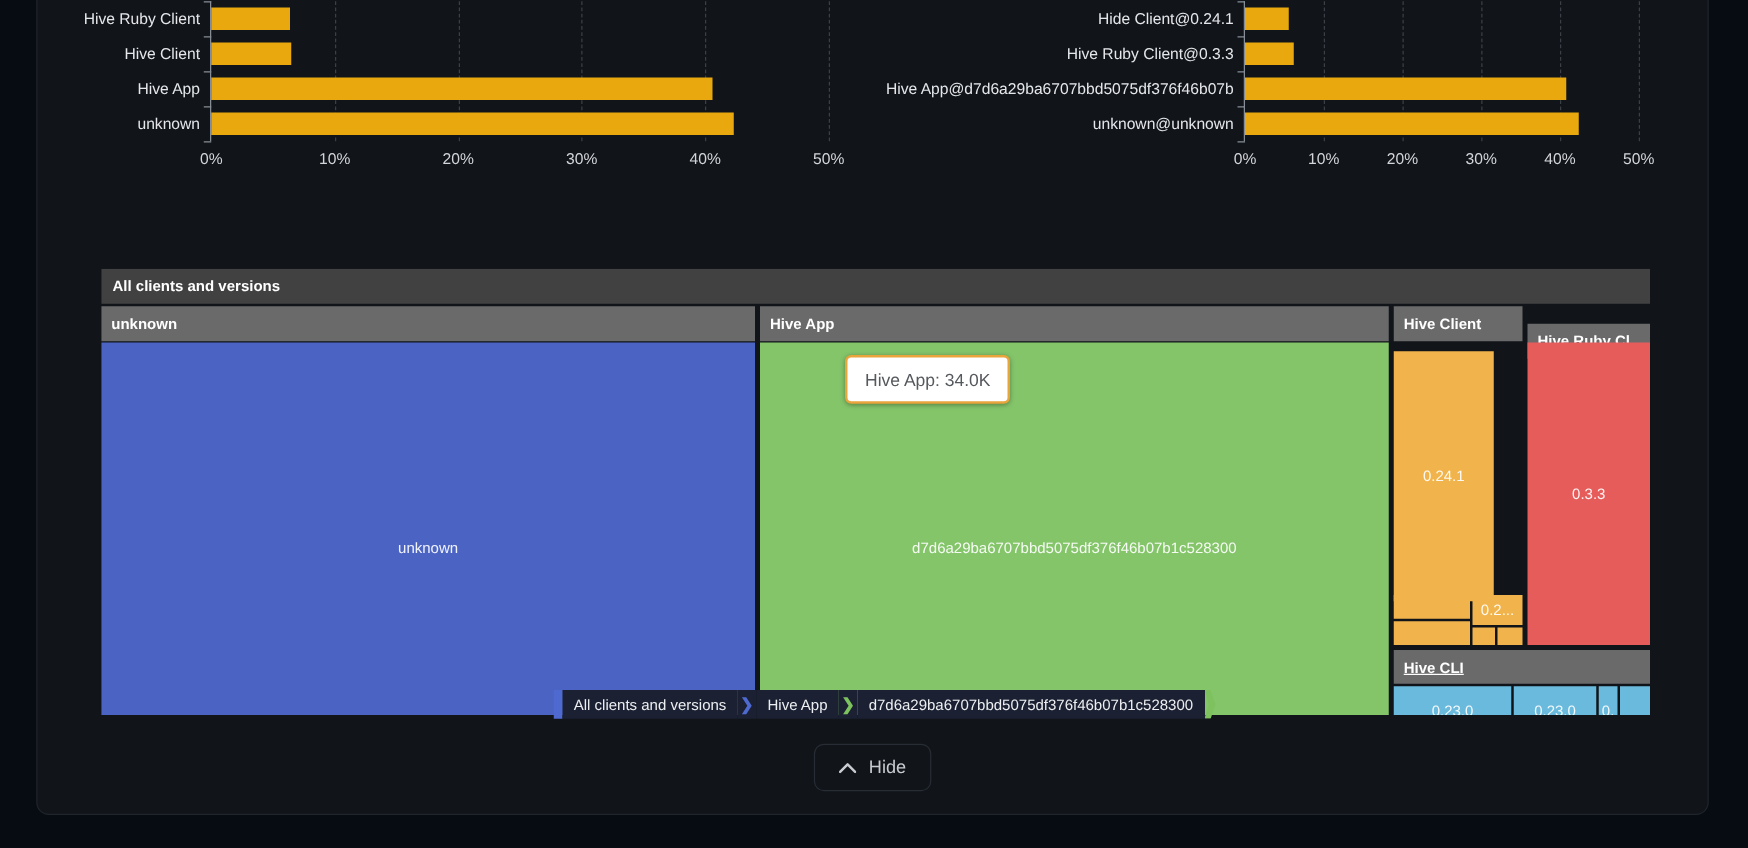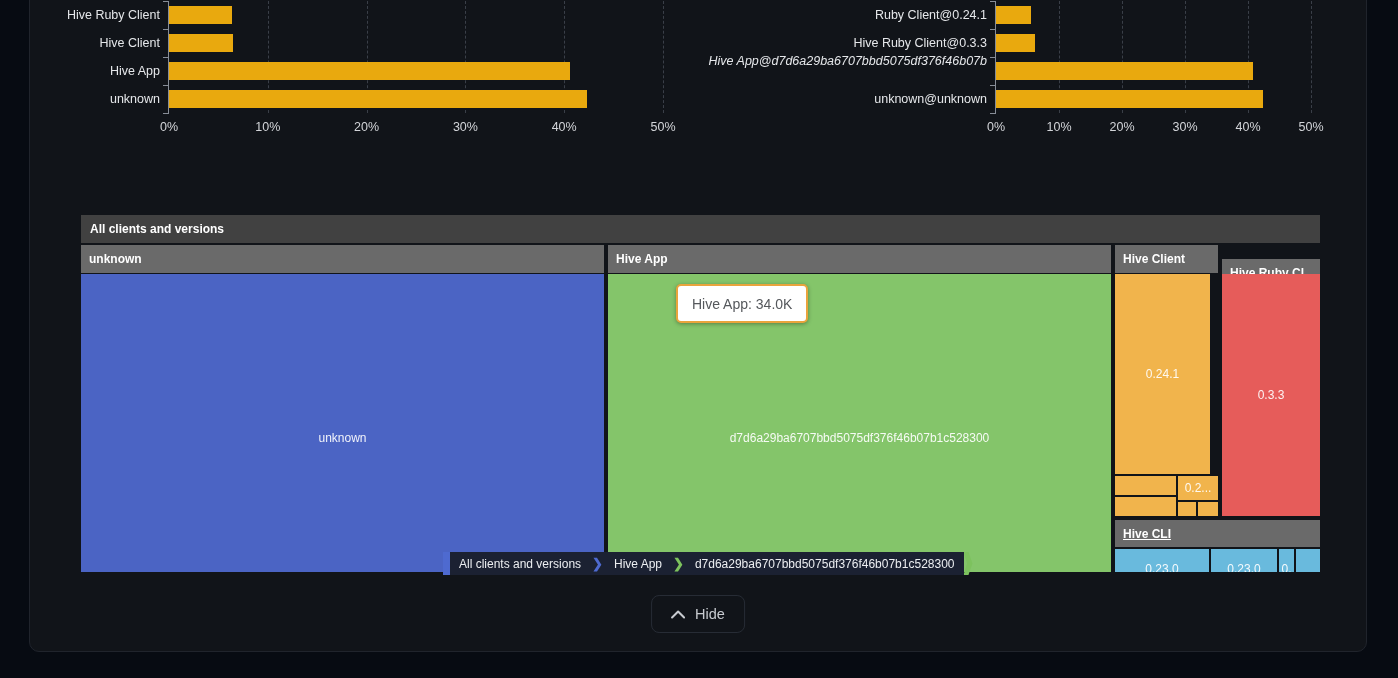--- a/index.html
+++ b/index.html
@@ -103,40 +103,40 @@
         <div class="gridline" style="left: 80%;"></div>
         <div class="tick-label" style="left: 80%;">40%</div>
         <div class="gridline" style="left: 100%;"></div>
         <div class="tick-label" style="left: 100%;">50%</div>
         <div class="cat-tick" style="top: 0px;"></div>
         <div class="cat-tick" style="top: 28px;"></div>
         <div class="cat-tick" style="top: 56px;"></div>
         <div class="cat-tick" style="top: 84px;"></div>
         <div class="cat-tick" style="top: 112px;"></div>
         <div class="bar" style="top: 5px; width: 11%;"></div>
-        <div class="cat-label" style="top: 5px;">Ruby Client@0.24.1</div>
+        <div class="cat-label" style="top: 5px;">Hide Client@0.24.1</div>
         <div class="bar" style="top: 33px; width: 12.4%;"></div>
         <div class="cat-label" style="top: 33px; text-align: center;">Hive Ruby Client@0.3.3</div>
         <div class="bar" style="top: 61px; width: 81.6%;"></div>
-        <div class="cat-label" style="top: 51px; font-style: italic;">Hive App@d7d6a29ba6707bbd5075df376f46b07b</div>
+        <div class="cat-label" style="top: 61px;">Hive App@d7d6a29ba6707bbd5075df376f46b07b</div>
         <div class="bar" style="top: 89px; width: 84.8%;"></div>
         <div class="cat-label" style="top: 89px;">unknown@unknown</div>
       </div>
 
     <div class="treemap">
       <div class="tm-abs tm-root-header">All clients and versions</div>
 
       <div class="tm-abs tm-header" style="left:0;top:30px;width:523px;height:28px;">unknown</div>
       <div class="tm-abs tm-cell c-blue" style="left:0;top:59px;width:523px;height:328px;">unknown</div>
 
       <div class="tm-abs tm-header" style="left:527px;top:30px;width:503px;height:28px;">Hive App</div>
       <div class="tm-abs tm-cell c-green" style="left:527px;top:59px;width:503px;height:328px;">d7d6a29ba6707bbd5075df376f46b07b1c528300</div>
 
       <div class="tm-abs tm-header" style="left:1034px;top:30px;width:103px;height:28px;">Hive Client</div>
-      <div class="tm-abs tm-cell c-amber" style="left:1034px;top:59px;width:95px;height:200px;">0.24.1</div>
+      <div class="tm-abs tm-cell c-amber" style="left:1034px;top:66px;width:80px;height:200px;">0.24.1</div>
       <div class="tm-abs tm-cell c-amber" style="left:1034px;top:261px;width:61px;height:19px;"></div>
       <div class="tm-abs tm-cell c-amber" style="left:1097px;top:261px;width:40px;height:24px;text-align:center;">0.2...</div>
       <div class="tm-abs tm-cell c-amber" style="left:1034px;top:282px;width:61px;height:19px;"></div>
       <div class="tm-abs tm-cell c-amber" style="left:1097px;top:287px;width:18px;height:14px;"></div>
       <div class="tm-abs tm-cell c-amber" style="left:1117px;top:287px;width:20px;height:14px;"></div>
 
       <div class="tm-abs tm-header" style="left:1141px;top:44px;width:98px;height:28px;">Hive Ruby Cl...</div>
       <div class="tm-abs tm-cell c-red" style="left:1141px;top:59px;width:98px;height:242px;">0.3.3</div>
 
       <div class="tm-abs tm-header" style="left:1034px;top:305px;width:205px;height:27px;text-decoration:underline;">Hive CLI</div>

